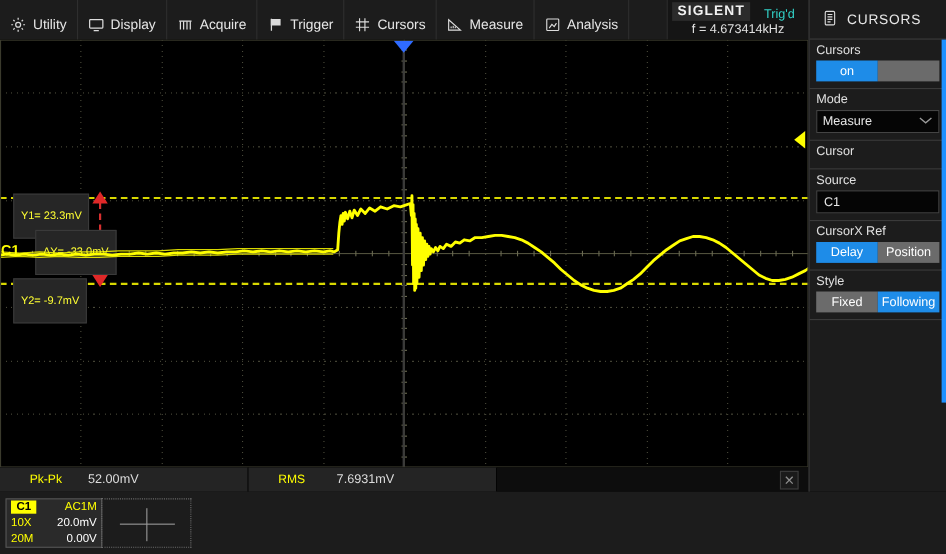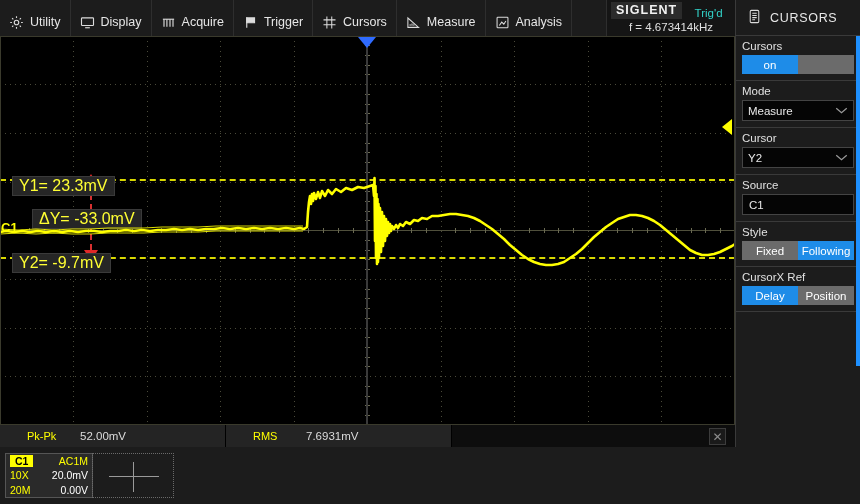--- a/index.html
+++ b/index.html
@@ -76,21 +76,21 @@
     border-right: 10px solid #ffff00;
   }
 
   
   .cursor-h {
     position: absolute; left: 0; width: 735px; height: 0;
     border-top: 2px dashed #d8d800;
   }
   .cursor-label {
     position: absolute; background: #262626; color: #ffff33;
-    font-size: 16px; padding: 0 6px; white-space: nowrap;
+    font-size: 10px; padding: 14px 6px; white-space: nowrap;
     border: 1px solid #3a3a3a;
   }
   .cursor-arrow-line {
     position: absolute; width: 0; border-left: 2px dashed #d83030;
   }
   .arrow-up {
     position: absolute; width: 0; height: 0;
     border-left: 7px solid transparent; border-right: 7px solid transparent;
     border-bottom: 11px solid #e02828;
   }
@@ -503,49 +503,41 @@
         <span class="chev">
           <svg viewBox="0 0 14 8" width="13" height="7">
               <path d="M1 1.4L7 6.4 13 1.4" fill="none" stroke="#9a9a9a" stroke-width="1.4"></path>
             </svg>
         </span>
       </div>
     </div>
 
     <div class="sb-group">
       <div class="sb-label">Cursor</div>
-      <div class="sb-select">
-        <span>Y2</span>
-        <span class="chev">
-          <svg viewBox="0 0 14 8" width="13" height="7">
-              <path d="M1 1.4L7 6.4 13 1.4" fill="none" stroke="#9a9a9a" stroke-width="1.4"></path>
-            </svg>
-        </span>
-      </div>
     </div>
 
 
 
     <div class="sb-group">
       <div class="sb-label">Source</div>
       <div class="sb-field">C1</div>
+    </div>
+
+    <div class="sb-group">
+      <div class="sb-label">CursorX Ref</div>
+      <div class="sb-toggle">
+        <div class="sb-seg-active">Delay</div>
+        <div class="sb-seg-idle">Position</div>
+      </div>
     </div>
 
     <div class="sb-group">
       <div class="sb-label">Style</div>
       <div class="sb-toggle">
         <div class="sb-seg-idle">Fixed</div>
         <div class="sb-seg-active">Following</div>
       </div>
     </div>
 
-    <div class="sb-group">
-      <div class="sb-label">CursorX Ref</div>
-      <div class="sb-toggle">
-        <div class="sb-seg-active">Delay</div>
-        <div class="sb-seg-idle">Position</div>
-      </div>
-    </div>
-
     <div class="sb-scroll"></div>
   </div>
 
 </div>
 
 </body></html>

